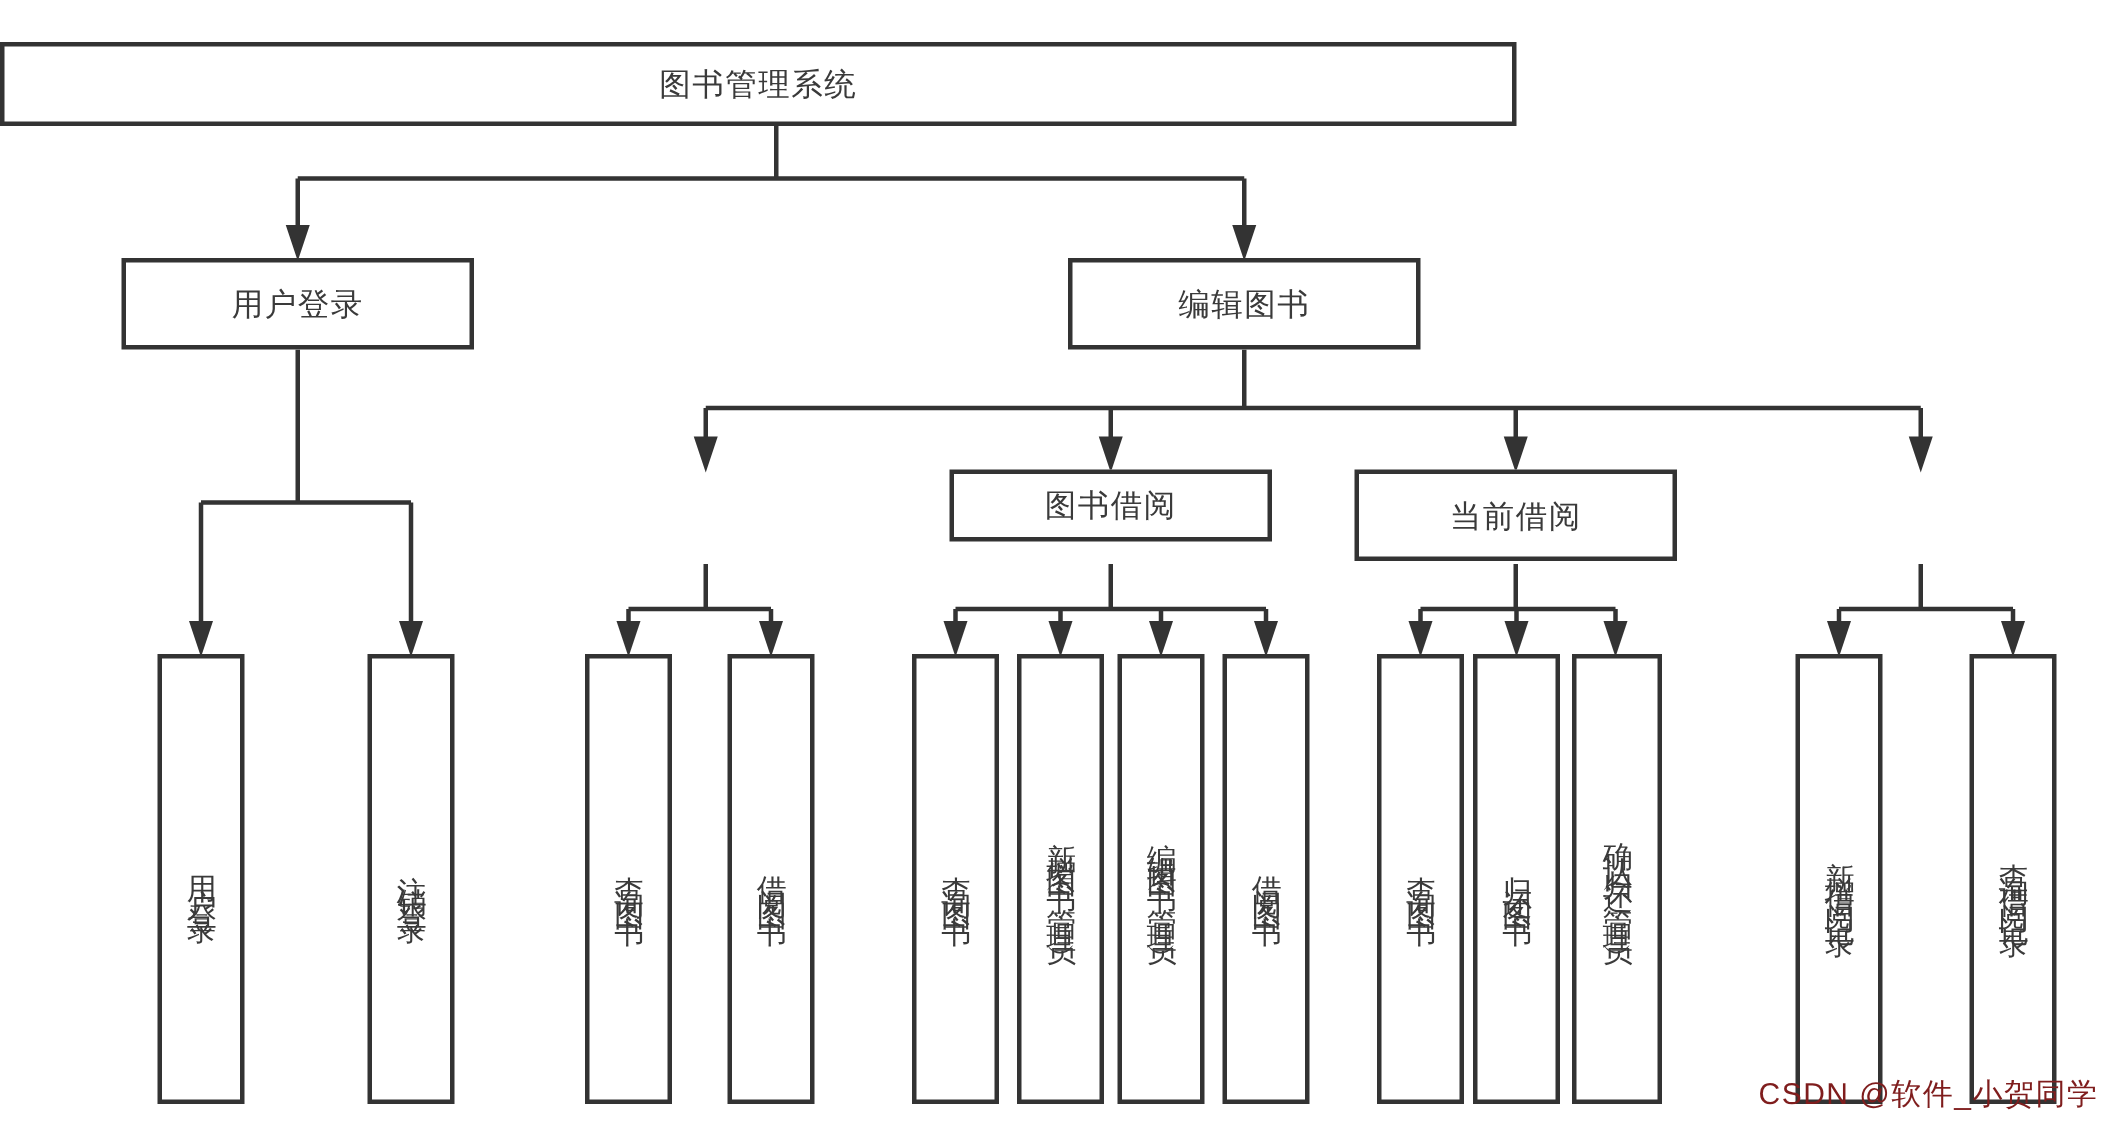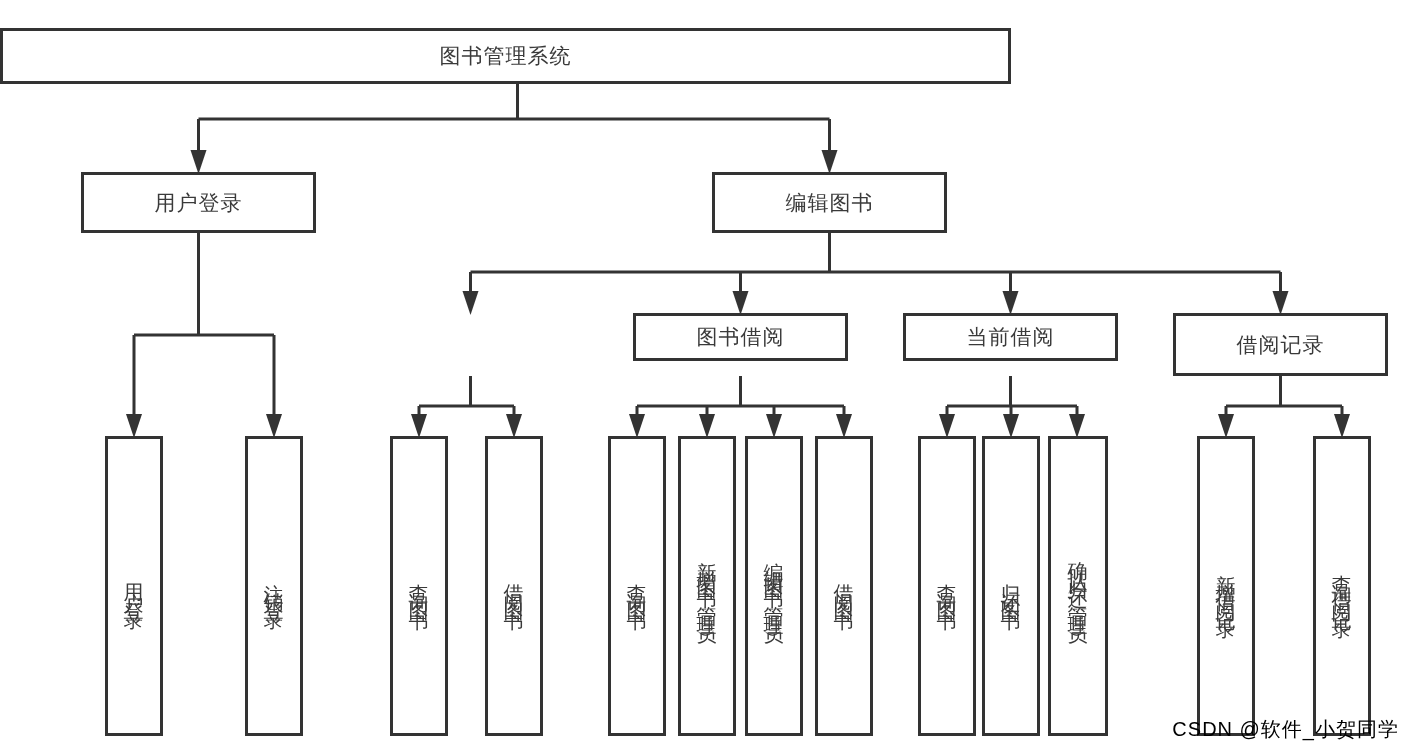--- a/index.html
+++ b/index.html
@@ -54,21 +54,21 @@
     font-size: 20px;
     letter-spacing: 9px;
     line-height: 1;
     color: #3a3a3a;
   }
   .watermark {
     position: absolute;
     right: 6px;
     bottom: 4px;
     font-size: 20px;
-    color: #000000;
+    color: #7f1d1d;
     letter-spacing: 1px;
     white-space: nowrap;
     margin-top: 39px;
   }
 </style>
 </head>
 <body>
 
 <div class="canvas">
 
@@ -126,25 +126,22 @@
   <div class="node" style="left:81px; top:172px; width:235px; height:61px;">
     <span>用户登录</span>
   </div>
   <div class="node" style="left:712px; top:172px; width:235px; height:61px;">
     <span>编辑图书</span>
   </div>
 
   <div class="node" style="left:633px; top:313px; width:215px; height:48px;">
     <span>图书借阅</span>
   </div>
-  <div class="node" style="left:903px; top:313px; width:215px; height:48px;">
+  <div class="node" style="left:903px; top:313px; width:215px; height:61px;">
     <span>当前借阅</span>
-  </div>
-  <div class="node" style="left:1173px; top:313px; width:215px; height:63px;">
-    <span>借阅记录</span>
   </div>
 
   <div class="leaf" style="left:105px;">
     <span class="vtext">用户登录</span>
   </div>
   <div class="leaf" style="left:245px;">
     <span class="vtext">注销登录</span>
   </div>
 
   <div class="leaf" style="left:390px;">

